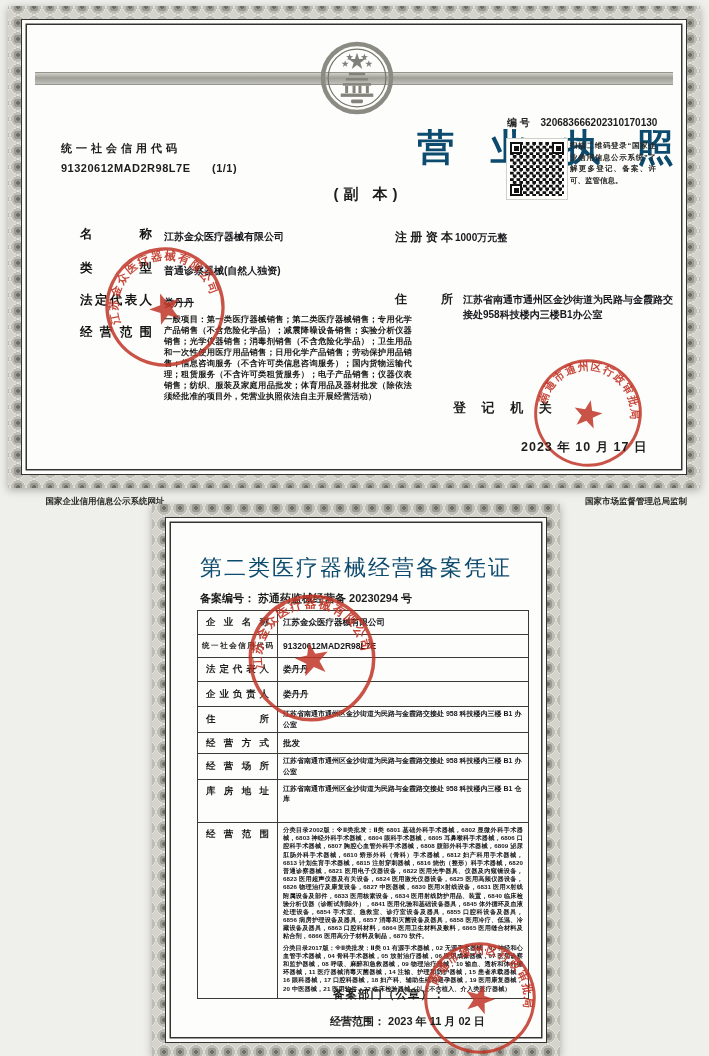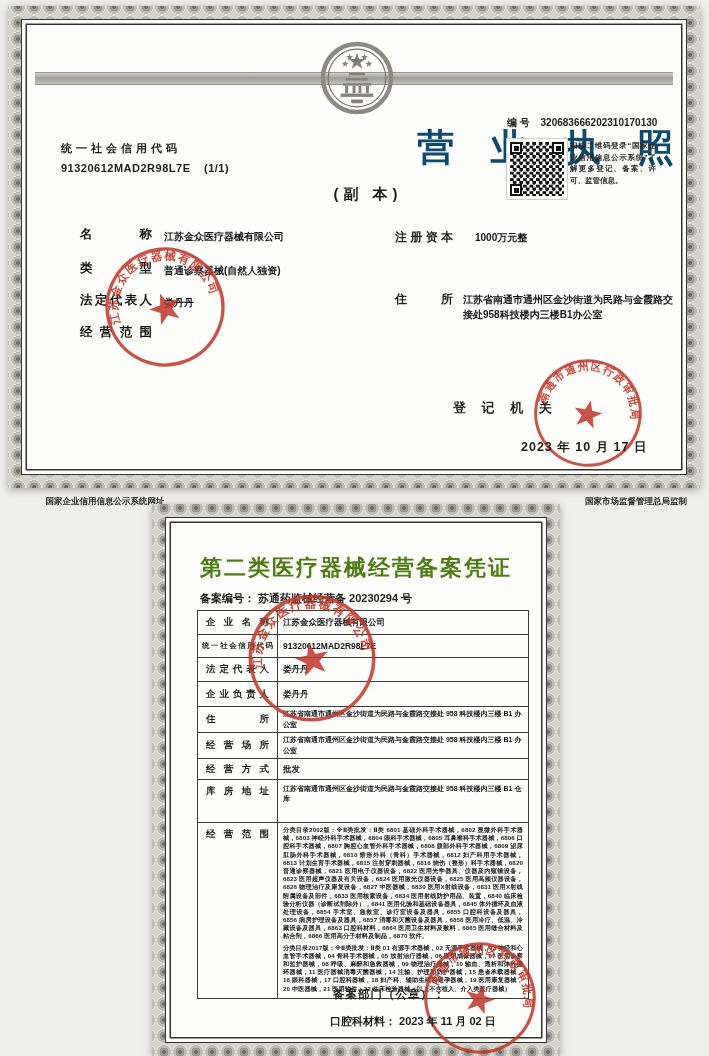--- a/index.html
+++ b/index.html
@@ -67,21 +67,21 @@
 
   
   .seal{z-index:4}
   .seal svg{width:100%;height:100%;overflow:visible}
   .sring{fill:none;stroke:#c13527;stroke-width:3.2;opacity:.85}
   .stext{fill:#c13527;font-weight:700;opacity:.9;letter-spacing:1.5px}
   .sstar{fill:#c13527;opacity:.85}
 
   
   #doc2{left:152px;top:504px;width:408px;height:552px}
-  .rec-title{font-size:22px;font-weight:700;letter-spacing:2px;text-align:center;color:#4d7c0f}
+  .rec-title{font-size:22px;font-weight:400;letter-spacing:2px;text-align:center;color:#0c4a6e}
   .rec-no{font-size:11px;font-weight:700}
   .rec-table{border:1px solid #3b3b36;width:330px}
   .trow{display:flex;border-bottom:1px solid #3b3b36;align-items:center}
   .trow:last-child{border-bottom:none}
   .tlabel{
     flex:0 0 80px;box-sizing:border-box;border-right:1px solid #3b3b36;align-self:stretch;
     display:flex;align-items:center;padding:2px 8px;
     font-size:9.5px;font-weight:700;
   }
   .tlabel>span{width:100%;text-align:justify;text-align-last:justify}
@@ -129,21 +129,21 @@
           <rect x="28" y="71" width="44" height="4.5"></rect>
           <rect x="42" y="79" width="16" height="5" rx="1.5"></rect>
         </g>
       </svg>
     </div>
 
     <div class="abs" style="left:40px;top:122px">
       <div class="credit-label">统一社会信用代码</div>
       <div class="credit-code">
         <span>91320612MAD2R98L7E</span>
-        <span style="margin-left:10px">(1/1)</span>
+        <span style="margin-left:18px">(1/1)</span>
       </div>
     </div>
 
     <div class="abs lic-title" style="left:28px;right:0;top:104px">营 业 执 照</div>
     <div class="abs lic-sub" style="left:28px;right:0;top:166px">(副  本)</div>
 
     <div class="abs serial" style="left:486px;top:97px">
       <span>编 号</span>
       <span style="margin-left:8px">320683666202310170130</span>
     </div>
@@ -162,23 +162,24 @@
     <div class="abs frow" style="left:59px;top:243px;width:330px">
       <span class="flabel">类　　型</span>
       <span class="fval">普通诊察器械(自然人独资)</span>
     </div>
     <div class="abs frow" style="left:59px;top:275px;width:330px">
       <span class="flabel">法定代表人</span>
       <span class="fval">娄丹丹</span>
     </div>
     <div class="abs frow" style="left:59px;top:293px;width:334px">
       <span class="flabel" style="padding-top:14px">经营范围</span>
-    </div>
-
-    <div class="abs frow" style="left:374px;top:210px;width:290px;gap:22px">
+      <span class="fval scope-text">一般项目：第一类医疗器械销售；第二类医疗器械销售；专用化学产品销售（不含危险化学品）；减震降噪设备销售；实验分析仪器销售；光学仪器销售；消毒剂销售（不含危险化学品）；卫生用品和一次性使用医疗用品销售；日用化学产品销售；劳动保护用品销售；信息咨询服务（不含许可类信息咨询服务）；国内货物运输代理；租赁服务（不含许可类租赁服务）；电子产品销售；仪器仪表销售；纺织、服装及家庭用品批发；体育用品及器材批发（除依法须经批准的项目外，凭营业执照依法自主开展经营活动）</span>
+    </div>
+
+    <div class="abs frow" style="left:374px;top:210px;width:290px;gap:2px">
       <span class="flabel-r">注册资本</span>
       <span class="fval">1000万元整</span>
     </div>
     <div class="abs frow" style="left:374px;top:272px;width:292px;gap:10px">
       <span class="flabel-r">住　　所</span>
       <span class="fval" style="width:212px">江苏省南通市通州区金沙街道为民路与金霞路交接处958科技楼内三楼B1办公室</span>
     </div>
 
     <div class="abs registrar" style="left:432px;top:380px">登 记 机 关</div>
     <div class="abs issue-date" style="left:500px;top:420px">2023 年 10 月 17 日</div>
@@ -242,52 +243,52 @@
             <span>企业负责人</span>
           </div>
         <div class="tval v-lg">娄丹丹</div>
       </div>
       <div class="trow" style="min-height:25px">
         <div class="tlabel">
             <span>住　　所</span>
           </div>
         <div class="tval v-sm">江苏省南通市通州区金沙街道为民路与金霞路交接处 958 科技楼内三楼 B1 办公室</div>
       </div>
+      <div class="trow" style="min-height:20px">
+        <div class="tlabel">
+            <span>经营方式</span>
+          </div>
+        <div class="tval v-lg">批发</div>
+      </div>
       <div class="trow" style="min-height:25px">
         <div class="tlabel">
             <span>经营场所</span>
           </div>
         <div class="tval v-sm">江苏省南通市通州区金沙街道为民路与金霞路交接处 958 科技楼内三楼 B1 办公室</div>
-      </div>
-      <div class="trow" style="min-height:20px">
-        <div class="tlabel">
-            <span>经营方式</span>
-          </div>
-        <div class="tval v-lg">批发</div>
       </div>
       <div class="trow top" style="min-height:42px">
         <div class="tlabel">
             <span>库房地址</span>
           </div>
         <div class="tval v-sm" style="padding-top:4px">江苏省南通市通州区金沙街道为民路与金霞路交接处 958 科技楼内三楼 B1 仓库</div>
       </div>
       <div class="trow top" style="min-height:144px">
         <div class="tlabel">
             <span>经营范围</span>
           </div>
         <div class="tval v-xs">
           <p>分类目录2002版：※Ⅱ类批发：Ⅱ类 6801 基础外科手术器械，6802 显微外科手术器械，6803 神经外科手术器械，6804 眼科手术器械，6805 耳鼻喉科手术器械，6806 口腔科手术器械，6807 胸腔心血管外科手术器械，6808 腹部外科手术器械，6809 泌尿肛肠外科手术器械，6810 矫形外科（骨科）手术器械，6812 妇产科用手术器械，6813 计划生育手术器械，6815 注射穿刺器械，6816 烧伤（整形）科手术器械，6820 普通诊察器械，6821 医用电子仪器设备，6822 医用光学器具、仪器及内窥镜设备，6823 医用超声仪器及有关设备，6824 医用激光仪器设备，6825 医用高频仪器设备，6826 物理治疗及康复设备，6827 中医器械，6830 医用X射线设备，6831 医用X射线附属设备及部件，6833 医用核素设备，6834 医用射线防护用品、装置，6840 临床检验分析仪器（诊断试剂除外），6841 医用化验和基础设备器具，6845 体外循环及血液处理设备，6854 手术室、急救室、诊疗室设备及器具，6855 口腔科设备及器具，6856 病房护理设备及器具，6857 消毒和灭菌设备及器具，6858 医用冷疗、低温、冷藏设备及器具，6863 口腔科材料，6864 医用卫生材料及敷料，6865 医用缝合材料及粘合剂，6866 医用高分子材料及制品，6870 软件。</p>
           <p>分类目录2017版：※Ⅱ类批发：Ⅱ类 01 有源手术器械，02 无源手术器械，03 神经和心血管手术器械，04 骨科手术器械，05 放射治疗器械，06 医用成像器械，07 医用诊察和监护器械，08 呼吸、麻醉和急救器械，09 物理治疗器械，10 输血、透析和体外循环器械，11 医疗器械消毒灭菌器械，14 注输、护理和防护器械，15 患者承载器械，16 眼科器械，17 口腔科器械，18 妇产科、辅助生殖和避孕器械，19 医用康复器械，20 中医器械，21 医用软件，22 临床检验器械（以上不含植入、介入类医疗器械）</p>
         </div>
       </div>
     </div>
 
     <div class="abs rec-dept" style="left:168px;top:470px">备案部门（公章）：</div>
     <div class="abs rec-date" style="left:165px;top:497px">
-      <span>口腔科材料：</span>
+      <span>经营范围：</span>
       <span>2023 年 11 月 02 日</span>
     </div>
 
     <div class="abs seal" style="left:81px;top:75px;width:132px;height:132px;transform:rotate(-12deg)">
       <svg viewBox="0 0 120 120">
         <circle class="sring" cx="60" cy="60" r="56"></circle>
         <path id="arc3" d="M60,60 m-46,0 a46,46 0 1 1 92,0 a46,46 0 1 1 -92,0" fill="none"></path>
         <text class="stext" font-size="11" letter-spacing="0.5"><textPath href="#arc3" startOffset="0">江苏金众医疗器械有限公司</textPath></text>
         <polygon class="sstar" points="60,46 63.8,56.8 75.2,57.1 66.1,64 69.4,74.9 60,68.4 50.6,74.9 53.9,64 44.8,57.1 56.2,56.8"></polygon>
       </svg>

